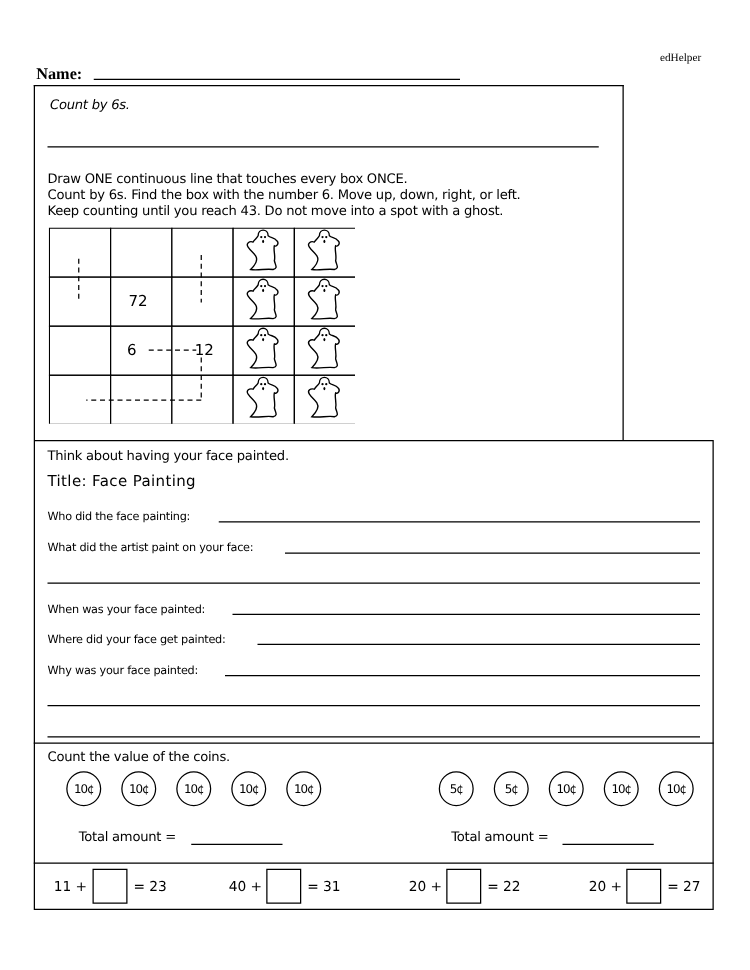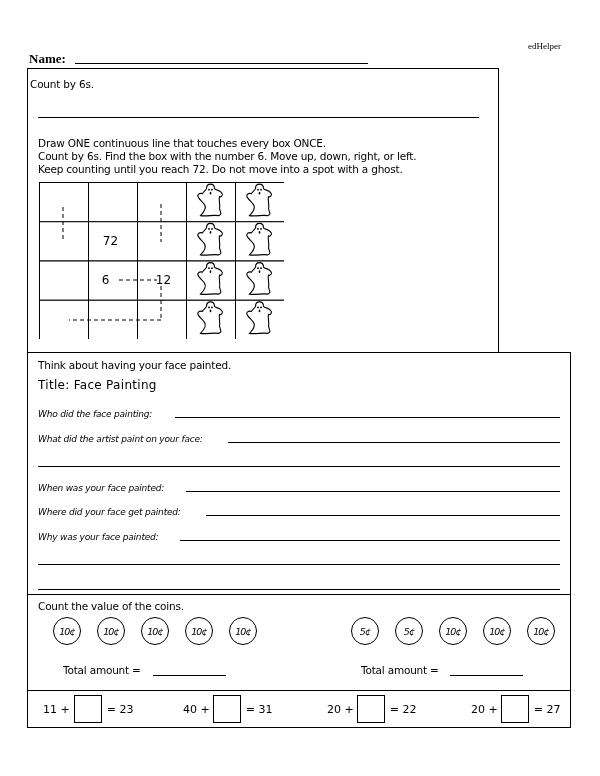--- a/index.html
+++ b/index.html
@@ -8,46 +8,46 @@
   .abs { position: absolute; }
   .brand { left: 528px; top: 41px; font-size: 9px; font-family: "Liberation Serif", serif; }
   .name-label { left: 29px; top: 51px; font-size: 13px; font-weight: bold; font-family: "Liberation Serif", serif; }
   .name-line { left: 75px; top: 63px; width: 293px; border-bottom: 1px solid #000; height: 0; }
 
   .box1 { left: 27px; top: 68px; width: 472px; height: 284px; border: 1px solid #000; border-bottom: none; box-sizing: border-box; }
   .box2 { left: 27px; top: 352px; width: 544px; height: 376px; border: 1px solid #000; box-sizing: border-box; }
   .divider { height: 0; border-top: 1px solid #000; }
 
   .t { font-size: 10.5px; letter-spacing: -0.2px; white-space: nowrap; }
-  .ts { font-size: 9px; letter-spacing: -0.2px; white-space: nowrap; font-style: italic; }
+  .ts { font-size: 9px; letter-spacing: -0.2px; white-space: nowrap; }
   .tl { font-size: 12px; letter-spacing: 0.3px; white-space: nowrap; }
   .line { height: 0; border-bottom: 1px solid #000; }
 
   .grid { left: 39px; top: 182px; width: 245px; height: 157px; }
   .grid svg { display: block; }
 
   .coin { width: 28px; height: 28px; border: 1px solid #000; border-radius: 50%;
           box-sizing: border-box; display: flex; align-items: center; justify-content: center;
-          font-size: 9.5px; letter-spacing: -0.8px; font-style: italic; }
+          font-size: 9.5px; letter-spacing: -0.8px; }
   .ansbox { width: 28px; height: 28px; border: 1px solid #000; box-sizing: border-box; }
   .mtext { font-size: 11px; white-space: nowrap; }
 </style>
 </head>
 <body>
 
 <div class="abs brand">edHelper</div>
 <div class="abs name-label">Name:</div>
 <div class="abs name-line"></div>
 
 <div class="abs box1"></div>
-<div class="abs t" style="left:30px; top:78px;">Count by 6s.</div>
+<div class="abs t" style="left:40px; top:78px;font-style:italic;">Count by 6s.</div>
 <div class="abs line" style="left:38px; top:117px; width:441px;"></div>
 <div class="abs t" style="left:38px; top:137px;">Draw ONE continuous line that touches every box ONCE.</div>
 <div class="abs t" style="left:38px; top:150px;">Count by 6s.  Find the box with the number 6.  Move up, down, right, or left.</div>
-<div class="abs t" style="left:38px; top:163px;">Keep counting until you reach 72.  Do not move into a spot with a ghost.</div>
+<div class="abs t" style="left:38px; top:163px;">Keep counting until you reach 43.  Do not move into a spot with a ghost.</div>
 
 <div class="abs grid">
   <svg id="grid-svg" width="245" height="157" viewBox="0 0 245 157">
     <defs>
       <g id="ghost-shape">
         <path d="M-4,-14 C-4,-20 4,-20 4,-14 C6,-12 9,-13 11,-10 C13,-8 11,-5 9,-6 C8,-3 10,2 9,6 C10,10 12,12 8,13 C3,12 -4,14 -10,13 C-6,9 -4,5 -6,2 C-8,-1 -10,-2 -12,-5 C-14,-8 -11,-10 -8,-9 C-7,-11 -5,-12 -4,-14 Z" fill="#fff" stroke="#000" stroke-width="1.1"></path>
         <circle cx="-1.5" cy="-13" r="0.9" fill="#000"></circle>
         <circle cx="1.5" cy="-13" r="0.9" fill="#000"></circle>
         <ellipse cx="0" cy="-9.5" rx="0.8" ry="1.3" fill="#000"></ellipse>
       </g>

